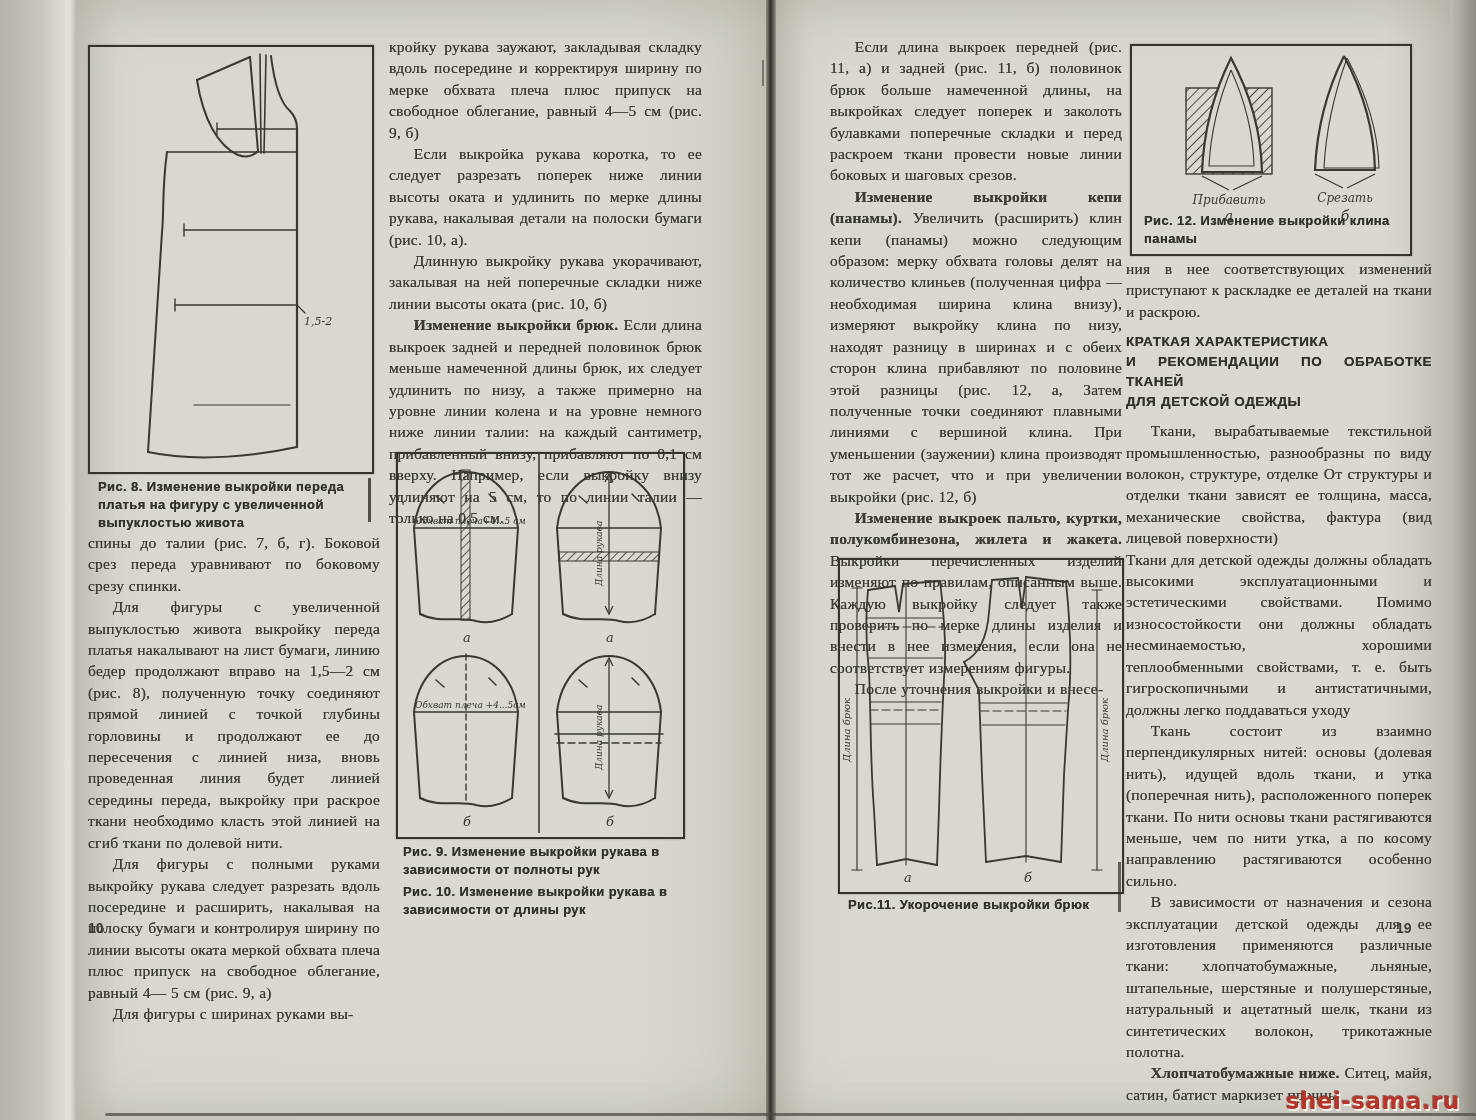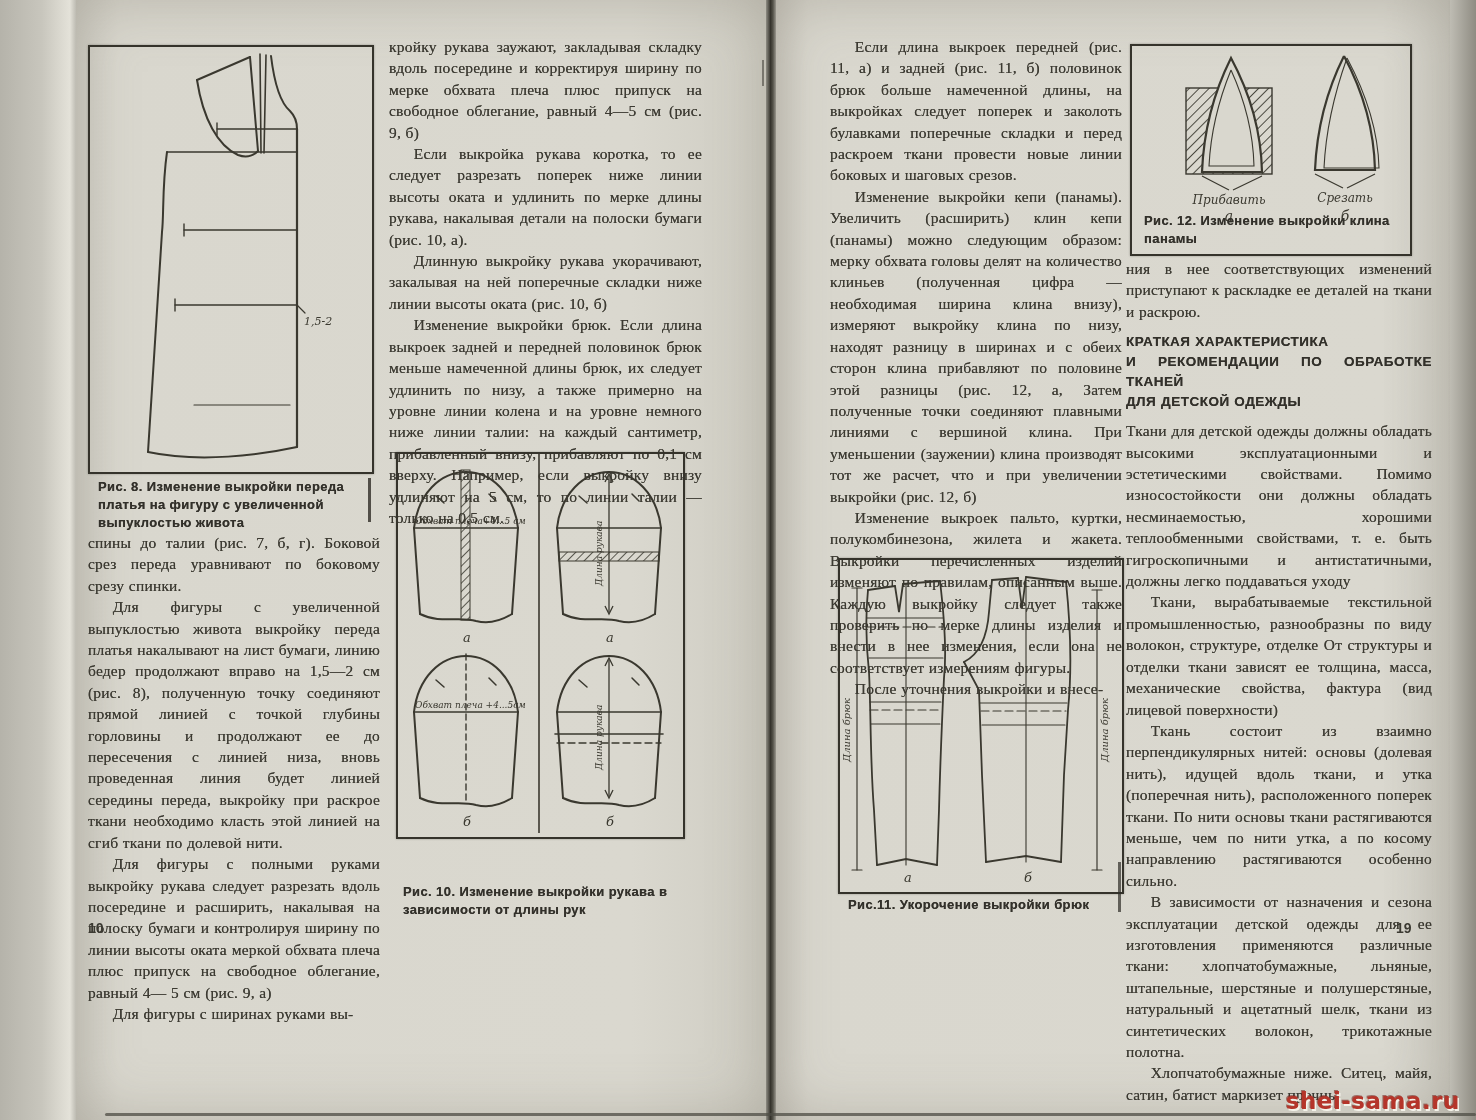--- a/index.html
+++ b/index.html
@@ -32,21 +32,21 @@
   .col{
     position:absolute;
     font-size:15.5px;line-height:21.4px;
     text-align:justify;
     color:#3c3a32;
     letter-spacing:.2px;word-spacing:.5px;
     text-shadow:0 0 .6px rgba(58,56,48,.85);
   }
   .para{margin:0;text-indent:1.6em;}
   .para.ni{text-indent:0;}
-  .lead{font-weight:normal;margin-top:46px;}
+  .lead{font-weight:bold;margin-top:46px;}
   .figbox{
     position:absolute;border:2px solid #35332b;
     box-shadow:0 0 2px rgba(60,58,50,.4);
   }
   .caption{
     position:absolute;
     font-family:"Liberation Sans","DejaVu Sans",sans-serif;
     font-weight:bold;font-size:13px;line-height:18px;
     color:#32302a;letter-spacing:.4px;
     text-shadow:0 0 .6px rgba(50,48,42,.8);
@@ -212,20 +212,21 @@
         <g stroke="#3a382f" stroke-width="1.3" fill="none">
           <line x1="58" y1="10" x2="58" y2="146"></line>
           <path d="M54,16 L58,8 L62,16"></path>
             <path d="M54,140 L58,148 L62,140"></path>
         </g>
         <text x="51" y="120" font-size="9" transform="rotate(-90 51 120)">Длина рукава</text>
         <text x="55" y="176" font-size="13">б</text>
       </g>
     </svg>
   </div>
+  <div class="caption" style="left:403px;top:843px;width:278px;">Рис. 9. Изменение выкройки рукава в зависимости от полноты рук</div>
   <div class="caption" style="left:403px;top:883px;width:278px;">Рис. 10. Изменение выкройки рукава в зависимости от длины рук</div>
 
   <div class="pagenum" style="left:88px;top:920px;">10</div>
 
   <div class="col" style="left:830px;top:36px;width:292px;">
       <p class="para">Если длина выкроек передней (рис. 11, а) и задней (рис. 11, б) половинок брюк больше намеченной длины, на выкройках следует поперек и заколоть булавками поперечные складки и перед раскроем ткани провести новые линии боковых и шаговых срезов.</p>
       <p class="para"><span class="lead">Изменение выкройки кепи (панамы). </span>Увеличить (расширить) клин кепи (панамы) можно следующим образом: мерку обхвата головы делят на количество клиньев (полученная цифра — необходимая ширина клина внизу), измеряют выкройку клина по низу, находят разницу в ширинах и с обеих сторон клина прибавляют по половине этой разницы (рис. 12, а, Затем полученные точки соединяют плавными линиями с вершиной клина. При уменьшении (заужении) клина производят тот же расчет, что и при увеличении выкройки (рис. 12, б)</p>
       <p class="para"><span class="lead">Изменение выкроек пальто, куртки, полукомбинезона, жилета и жакета. </span>Выкройки перечисленных изделий изменяют по правилам, описанным выше. Каждую выкройку следует также проверить по мерке длины изделия и внести в нее изменения, если она не соответствует измерениям фигуры.</p>
       <p class="para">После уточнения выкройки и внесе-</p>
     </div>
@@ -301,22 +302,22 @@
   </div>
 
   <div class="col" style="left:1126px;top:258px;width:306px;">
     <div>
         <p class="para ni">ния в нее соответствующих изменений приступают к раскладке ее деталей на ткани и раскрою.</p>
       </div>
     <div class="heading">КРАТКАЯ ХАРАКТЕРИСТИКА
 И РЕКОМЕНДАЦИИ ПО ОБРАБОТКЕ ТКАНЕЙ
 ДЛЯ ДЕТСКОЙ ОДЕЖДЫ</div>
     <div>
+        <p class="para">Ткани, вырабатываемые текстильной промышленностью, разнообразны по виду волокон, структуре, отделке От структуры и отделки ткани зависят ее толщина, масса, механические свойства, фактура (вид лицевой поверхности)</p>
         <p class="para ni">Ткани для детской одежды должны обладать высокими эксплуатационными и эстетическими свойствами. Помимо износостойкости они должны обладать несминаемостью, хорошими теплообменными свойствами, т. е. быть гигроскопичными и антистатичными, должны легко поддаваться уходу</p>
-        <p class="para">Ткани, вырабатываемые текстильной промышленностью, разнообразны по виду волокон, структуре, отделке От структуры и отделки ткани зависят ее толщина, масса, механические свойства, фактура (вид лицевой поверхности)</p>
         <p class="para">Ткань состоит из взаимно перпендикулярных нитей: основы (долевая нить), идущей вдоль ткани, и утка (поперечная нить), расположенного поперек ткани. По нити основы ткани растягиваются меньше, чем по нити утка, а по косому направлению растягиваются особенно сильно.</p>
         <p class="para">В зависимости от назначения и сезона эксплуатации детской одежды для ее изготовления применяются различные ткани: хлопчатобумажные, льняные, штапельные, шерстяные и полушерстяные, натуральный и ацетатный шелк, ткани из синтетических волокон, трикотажные полотна.</p>
         <p class="para"><span class="lead">Хлопчатобумажные ниже. </span>Ситец, майя, сатин, батист маркизет прочны</p>
       </div>
   </div>
 
   <div class="pagenum" style="left:1396px;top:920px;">19</div>
 
   <div class="mark" style="left:368px;top:478px;width:3px;height:44px;opacity:.8;"></div>
   <div class="mark" style="left:1118px;top:862px;width:3px;height:50px;opacity:.7;"></div>

